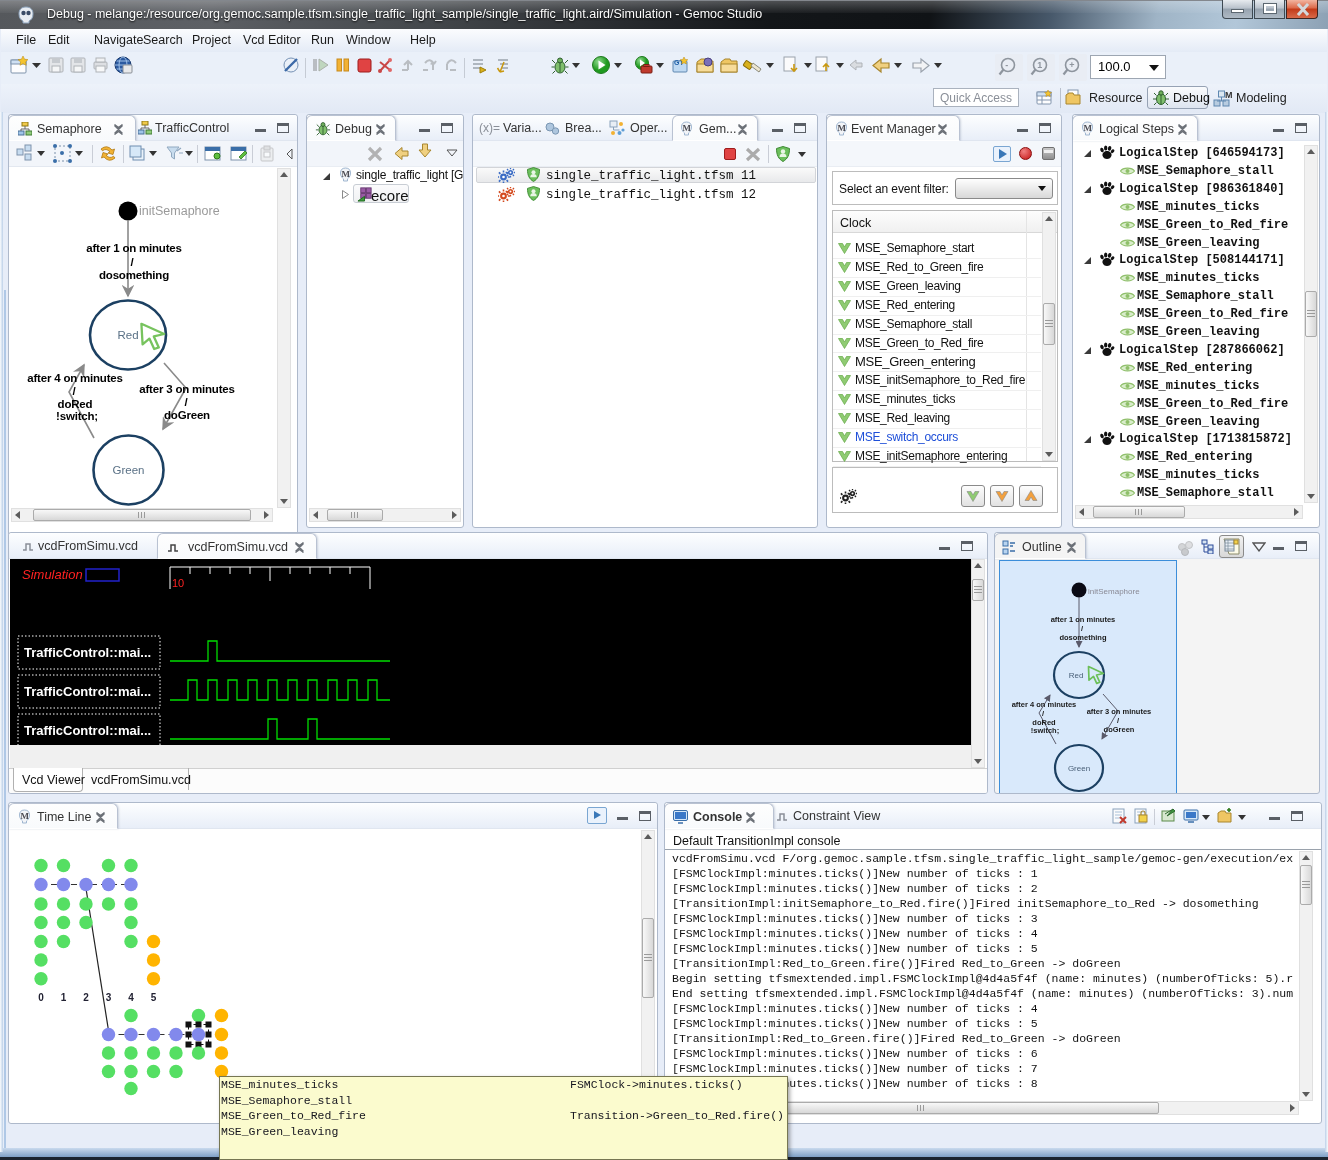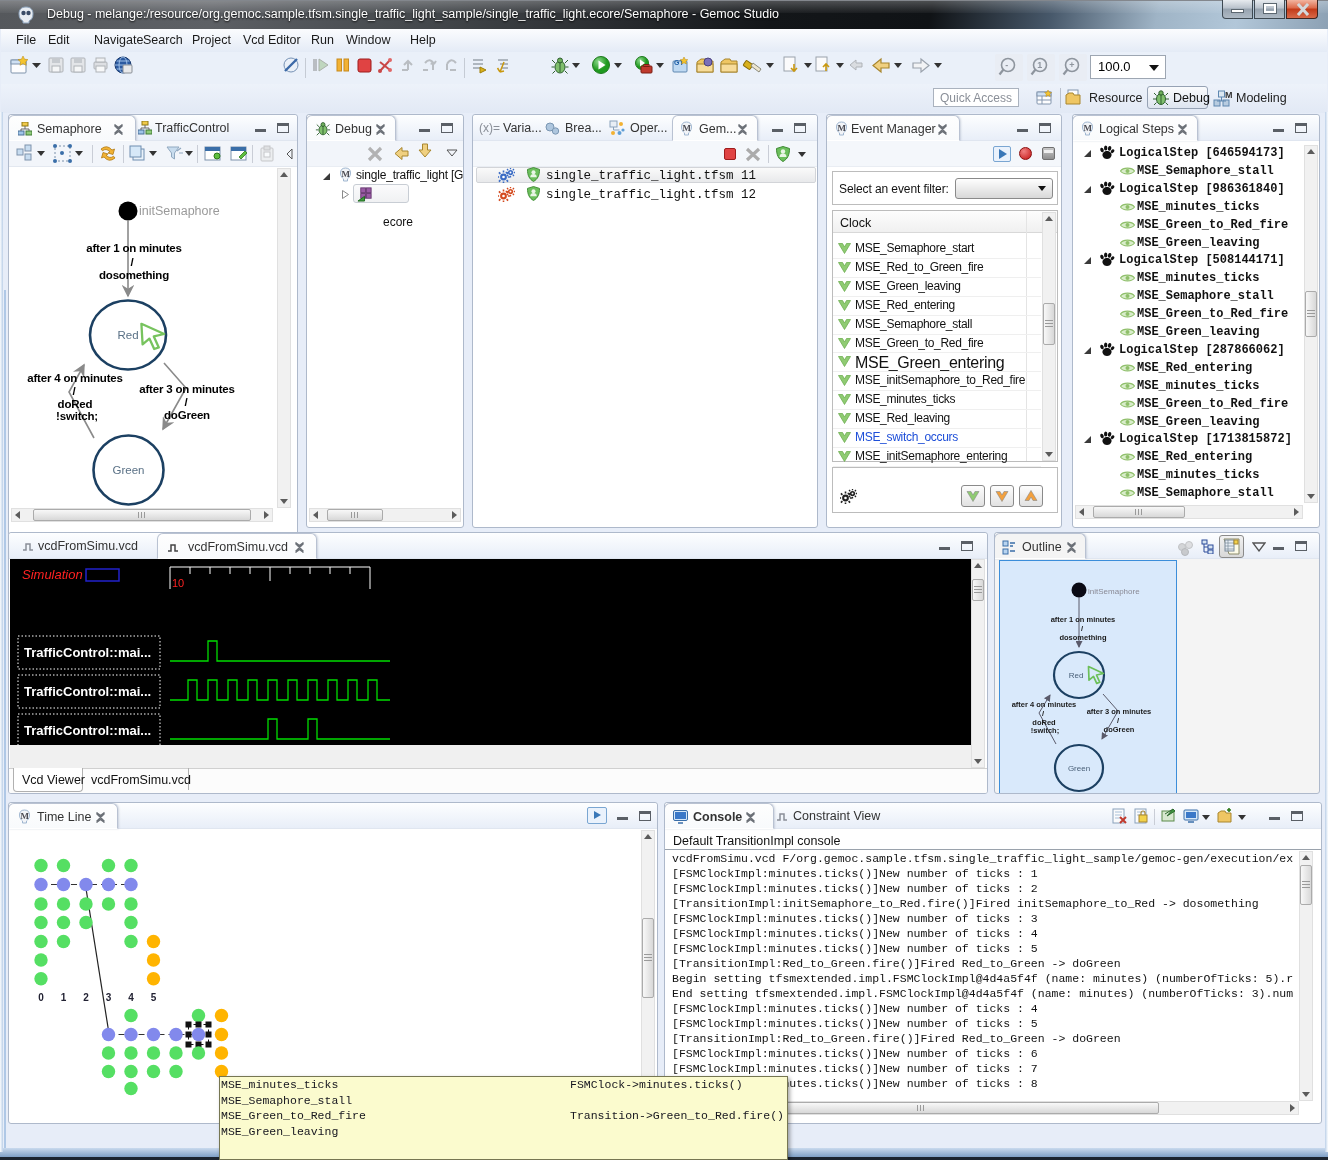--- a/index.html
+++ b/index.html
@@ -16,21 +16,21 @@
 </style></head><body>
 <div class="abs" style="left:0;top:0;width:1328px;height:29px;background:
 linear-gradient(100deg,#55585C 0%,#5D6065 16%,#44484C 32%,#2A2D31 46%,#131619 58%,#101316 70%,#47586A 79%,#9FB4C6 87%,#B2C7D9 93%,#8CA1B4 100%);">
 <div class="abs" style="left:0;top:0;width:100%;height:1px;background:#83878D;"></div>
 <div class="abs" style="left:0;top:1px;width:100%;height:12px;background:linear-gradient(rgba(255,255,255,.25),rgba(255,255,255,.04));"></div>
 <svg class="abs" style="left:16px;top:5px;" width="20" height="20" viewBox="0 0 20 20">
 <path d="M10 2 C5 2 3 5 3 9 C3 13 5 15 7 16 L7 18 L13 18 L13 16 C15 15 17 13 17 9 C17 5 15 2 10 2Z" fill="#E8ECF2" stroke="#8FA6C0" stroke-width="1"></path>
 <circle cx="7.5" cy="8" r="2.2" fill="#3B4B66"></circle>
       <circle cx="12.5" cy="8" r="2.2" fill="#3B4B66"></circle>
     </svg>
-<div class="abs" style="left:47px;top:7px;font-size:12.5px;color:#FDFDFD;text-shadow:0 1px 2px #000;">Debug - melange:/resource/org.gemoc.sample.tfsm.single_traffic_light_sample/single_traffic_light.ecore/Semaphore - Gemoc Studio</div>
+<div class="abs" style="left:47px;top:7px;font-size:12.5px;color:#FDFDFD;text-shadow:0 1px 2px #000;">Debug - melange:/resource/org.gemoc.sample.tfsm.single_traffic_light_sample/single_traffic_light.aird/Simulation - Gemoc Studio</div>
 </div>
 <div class="abs" style="left:1222px;top:0;width:96px;height:19px;">
 <div class="abs" style="left:0;top:0;width:31px;height:19px;background:linear-gradient(#E7EBEF,#B9C2CC 45%,#97A3AF 50%,#AEB9C4);border:1px solid #3E4952;border-top:none;border-radius:0 0 0 4px;">
 <div class="abs" style="left:8px;top:9px;width:13px;height:4px;background:#fff;border:1px solid #5C6770;"></div>
     </div>
 <div class="abs" style="left:32px;top:0;width:31px;height:19px;background:linear-gradient(#E7EBEF,#B9C2CC 45%,#97A3AF 50%,#AEB9C4);border:1px solid #3E4952;border-top:none;">
 <div class="abs" style="left:9px;top:4px;width:12px;height:9px;border:2px solid #fff;outline:1px solid #5C6770;"></div>
     </div>
 <div class="abs" style="left:64px;top:0;width:32px;height:19px;background:linear-gradient(#F2B5A0,#DC6848 45%,#C23A18 50%,#D86A4A);border:1px solid #3E2520;border-top:none;border-radius:0 0 4px 0;">
 <svg class="abs" style="left:9px;top:3px;" width="14" height="13" viewBox="0 0 14 13">
@@ -418,21 +418,21 @@
     <div class="abs" style="left:46px;top:69px;width:56px;height:19px;border:1px solid #C8CDD4;border-radius:3px;background:linear-gradient(#FBFBFC,#F0F1F3);"></div>
     <svg class="abs" style="left:50px;top:71px;" width="16" height="16" viewBox="0 0 17 17">
 <g fill="#9A5BA5" stroke="#6A3A74">
         <rect x="4" y="2" width="5" height="5"></rect>
         <rect x="10" y="2" width="5" height="5"></rect>
         <rect x="4" y="8" width="5" height="5"></rect>
         <rect x="10" y="8" width="5" height="5"></rect>
       </g>
 <path d="M1 16 L8 11 L8 16 Z" fill="#3F9A3F" stroke="#1F6A1F"></path>
     </svg>
-    <div class="t" style="left:76px;top:72px;font-size:12px;color:#111;margin-top:28px;">ecore</div>
+    <div class="t" style="left:64px;top:72px;font-size:15px;color:#111;">ecore</div>
     <div class="abs" style="left:2px;top:393px;width:152px;height:14px;background:#F1F1F1;border:1px solid #E0E0E0;"></div>
     <div class="abs" style="left:6px;top:396.0px;width:0;height:0;border-top:4px solid transparent;border-bottom:4px solid transparent;border-right:5px solid #5B5B5B;"></div>
     <div class="abs" style="left:145px;top:396.0px;width:0;height:0;border-top:4px solid transparent;border-bottom:4px solid transparent;border-left:5px solid #5B5B5B;"></div>
     <div class="abs" style="left:20px;top:394px;width:56px;height:12px;background:linear-gradient(#F8F8F8,#D8D8D8);border:1px solid #ABABAB;border-radius:2px;"></div>
     <div class="abs" style="left:44.0px;top:397px;width:1px;height:6px;background:#9A9A9A;"></div>
     <div class="abs" style="left:47.0px;top:397px;width:1px;height:6px;background:#9A9A9A;"></div>
     <div class="abs" style="left:50.0px;top:397px;width:1px;height:6px;background:#9A9A9A;"></div>
   </div>
 <div class="panel" style="left:472px;top:114px;width:346px;height:414px;">
     <div class="tabbar"></div>
@@ -576,21 +576,21 @@
     <div class="t" style="left:28px;top:201.60000000000002px;font-size:12px;letter-spacing:-0.3px;color:#111;">MSE_Semaphore_stall</div>
     <div class="abs" style="left:6px;top:218.50000000000003px;width:208px;height:1px;background:#EFEFEF;"></div>
     <svg class="abs" style="left:11px;top:222.50000000000003px;" width="13" height="11" viewBox="0 0 13 11">
       <path d="M0.5 0.5 L6.5 10.5 L12.5 0.5 L8.5 0.5 L6.5 4 L4.5 0.5Z" fill="#8FCB72" stroke="#6FAF52" stroke-width="0.8"></path>
     </svg>
     <div class="t" style="left:28px;top:220.50000000000003px;font-size:12px;letter-spacing:-0.3px;color:#111;">MSE_Green_to_Red_fire</div>
     <div class="abs" style="left:6px;top:237.40000000000003px;width:208px;height:1px;background:#EFEFEF;"></div>
     <svg class="abs" style="left:11px;top:241.40000000000003px;" width="13" height="11" viewBox="0 0 13 11">
       <path d="M0.5 0.5 L6.5 10.5 L12.5 0.5 L8.5 0.5 L6.5 4 L4.5 0.5Z" fill="#8FCB72" stroke="#6FAF52" stroke-width="0.8"></path>
     </svg>
-    <div class="t" style="left:28px;top:239.40000000000003px;font-size:16px;letter-spacing:-0.3px;color:#111;">MSE_Green_entering</div>
+    <div class="t" style="left:28px;top:239.40000000000003px;font-size:13px;letter-spacing:-0.3px;color:#111;">MSE_Green_entering</div>
     <div class="abs" style="left:6px;top:256.3px;width:208px;height:1px;background:#EFEFEF;"></div>
     <svg class="abs" style="left:11px;top:260.3px;" width="13" height="11" viewBox="0 0 13 11">
       <path d="M0.5 0.5 L6.5 10.5 L12.5 0.5 L8.5 0.5 L6.5 4 L4.5 0.5Z" fill="#8FCB72" stroke="#6FAF52" stroke-width="0.8"></path>
     </svg>
     <div class="t" style="left:28px;top:258.3px;font-size:12px;letter-spacing:-0.3px;color:#111;">MSE_initSemaphore_to_Red_fire</div>
     <div class="abs" style="left:6px;top:275.2px;width:208px;height:1px;background:#EFEFEF;"></div>
     <svg class="abs" style="left:11px;top:279.2px;" width="13" height="11" viewBox="0 0 13 11">
       <path d="M0.5 0.5 L6.5 10.5 L12.5 0.5 L8.5 0.5 L6.5 4 L4.5 0.5Z" fill="#8FCB72" stroke="#6FAF52" stroke-width="0.8"></path>
     </svg>
     <div class="t" style="left:28px;top:277.2px;font-size:12px;letter-spacing:-0.3px;color:#111;">MSE_minutes_ticks</div>

